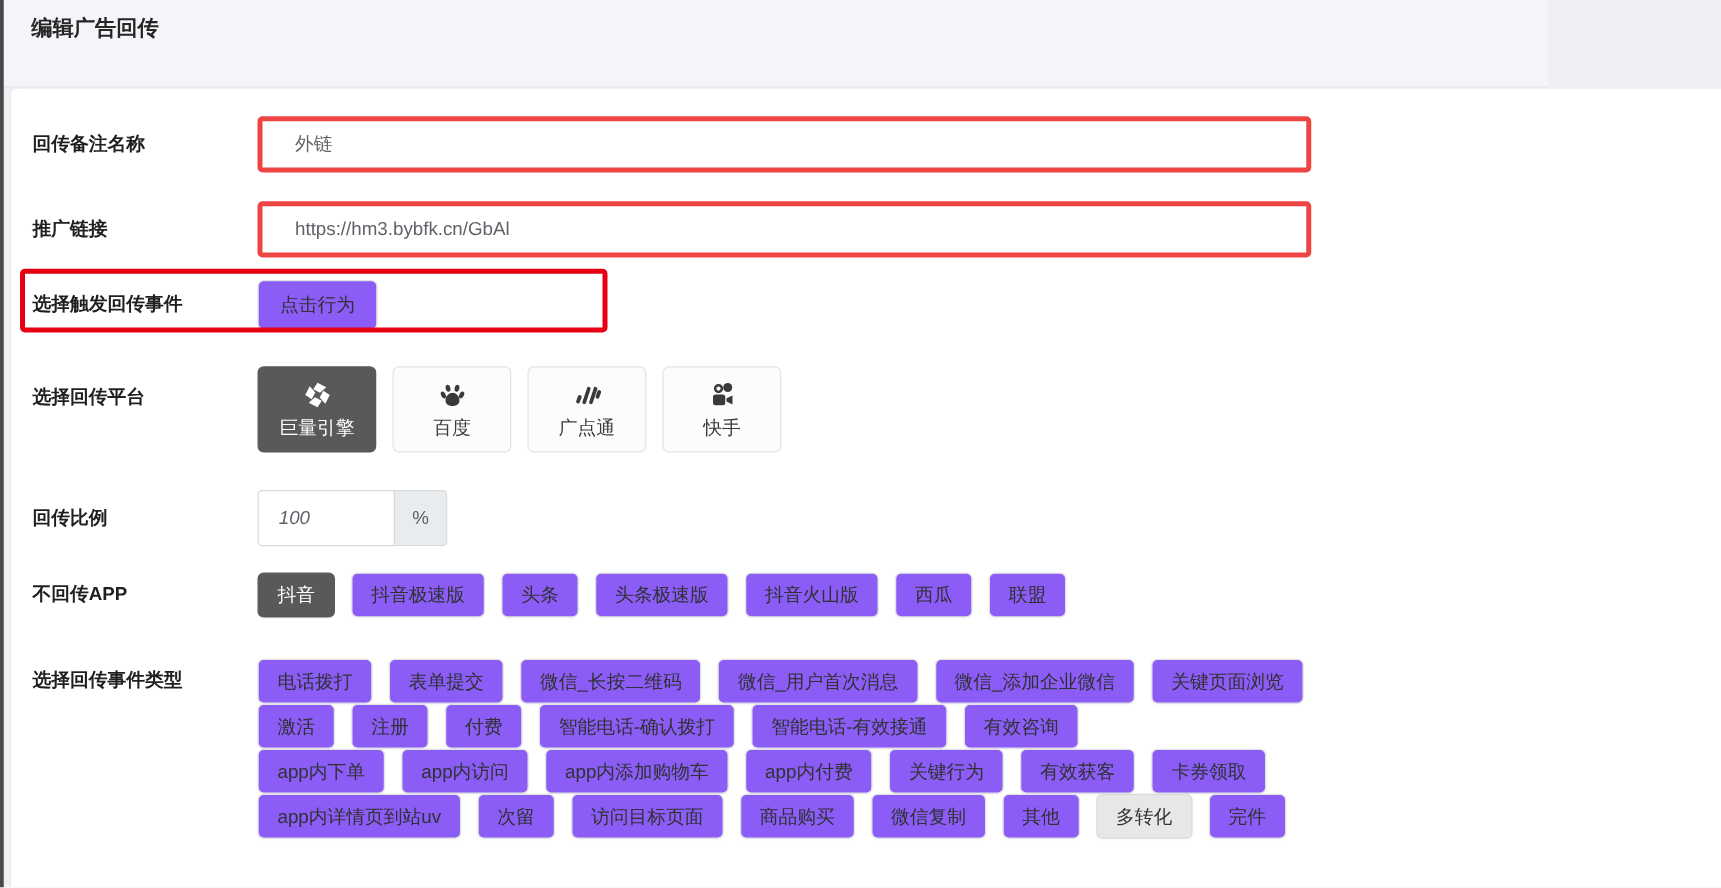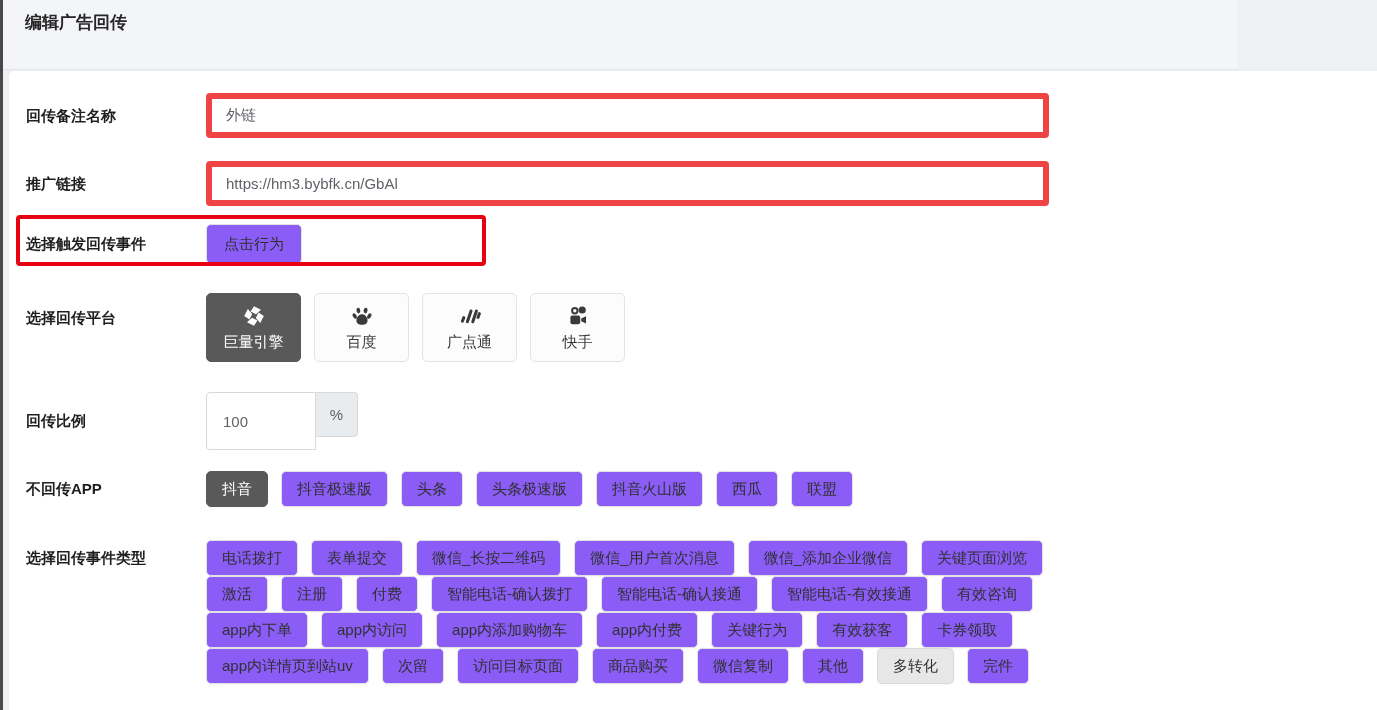--- a/index.html
+++ b/index.html
@@ -27,28 +27,28 @@
   .row-top { align-items:flex-start; }
   .lbl {
     flex:0 0 180px; width:180px; font-weight:700; font-size:15px; color:#1f1f1f;
     line-height:20px;
   }
   .mb1{ margin-bottom:23px; } .mb2{ margin-bottom:18px; } .mb3{ margin-bottom:29px; }
   .mb4{ margin-bottom:30px; } .mb5{ margin-bottom:21px; } .mb6{ margin-bottom:33px; }
   .lbl-mid { margin-top:15px; }   
   .lbl-chip { margin-top:8px; }   
   .txt {
-    width:843px; height:45px; border:6px solid #ef4444; border-radius:4px;
-    padding:0 14px; font-size:15px; color:#5f6368; background:#fff;
+    width:843px; height:45px; border:4px solid #ef4444; border-radius:4px;
+    padding:0 26px; font-size:15px; color:#5f6368; background:#fff;
     font-family:inherit; outline:none;
   }
   .ratio-group { display:flex; }
   .ratio-input {
-    width:110px; height:58px; border:1px solid #d9d9d9; border-radius:4px 0 0 4px;
-    padding:0 16px; font-size:15px; color:#5f6368; outline:none; font-family:inherit;
+    width:110px; height:45px; border:1px solid #d9d9d9; border-radius:4px 0 0 4px;
+    padding:0 16px; font-size:15px; color:#5f6368; outline:none; font-family:inherit;font-style:italic;
   }
   .addon {
     width:42px; height:45px; background:#e9ecef; border:1px solid #d9d9d9; border-left:0;
     border-radius:0 4px 4px 0; display:flex; align-items:center; justify-content:center;
     font-size:15px; color:#5a6268;
   }
   .chips { display:flex; gap:13px; flex-wrap:wrap; }
   .chip {
     height:36px; padding:0 15px; display:inline-flex; align-items:center; justify-content:center;
     background:#8b5cf6; border:1px solid #e2e2e2; border-radius:5px;
@@ -221,23 +221,20 @@
           <button class="chip">
             <span>注册</span>
           </button>
           <button class="chip">
             <span>付费</span>
           </button>
           <button class="chip">
             <span>智能电话-确认拨打</span>
           </button>
           <button class="chip">
-            <span>智能电话-确认接通</span>
-          </button>
-          <button class="chip">
             <span>智能电话-有效接通</span>
           </button>
           <button class="chip">
             <span>有效咨询</span>
           </button>
         </div>
         <div class="chip-row">
           <button class="chip">
             <span>app内下单</span>
           </button>

